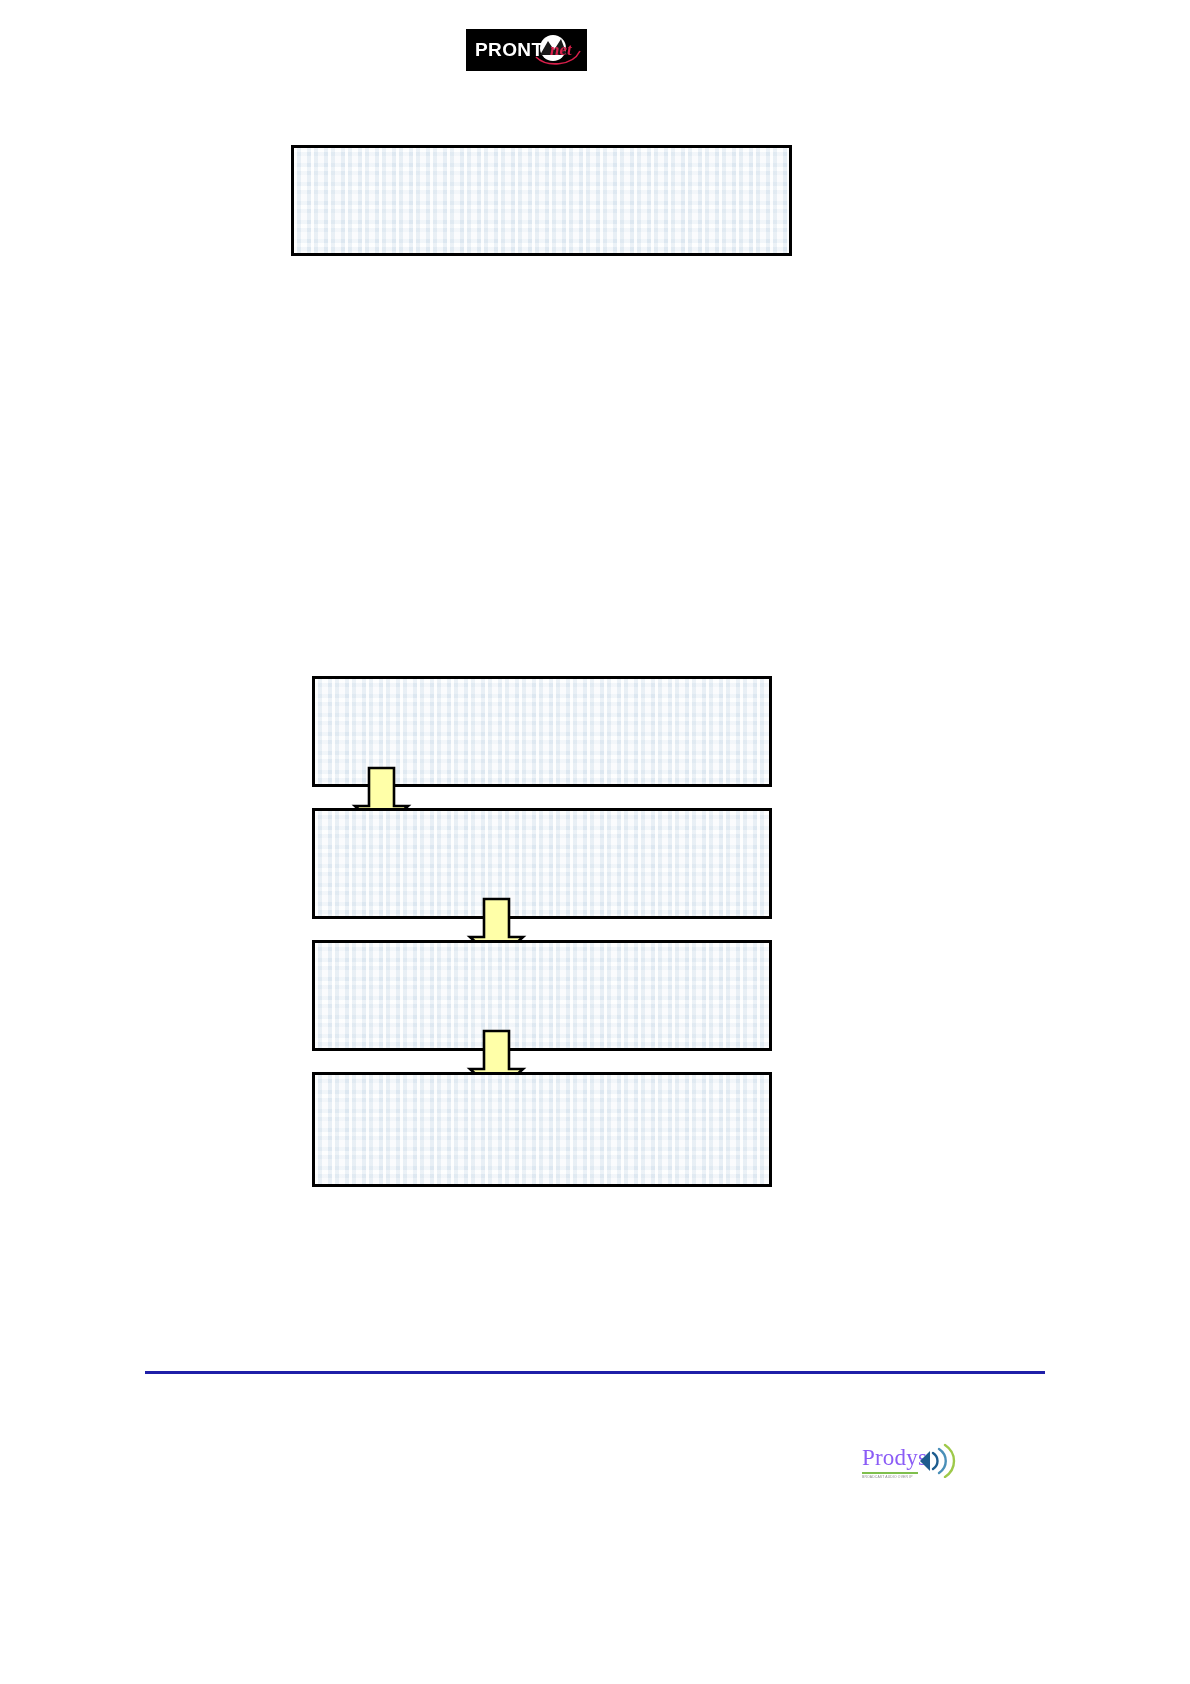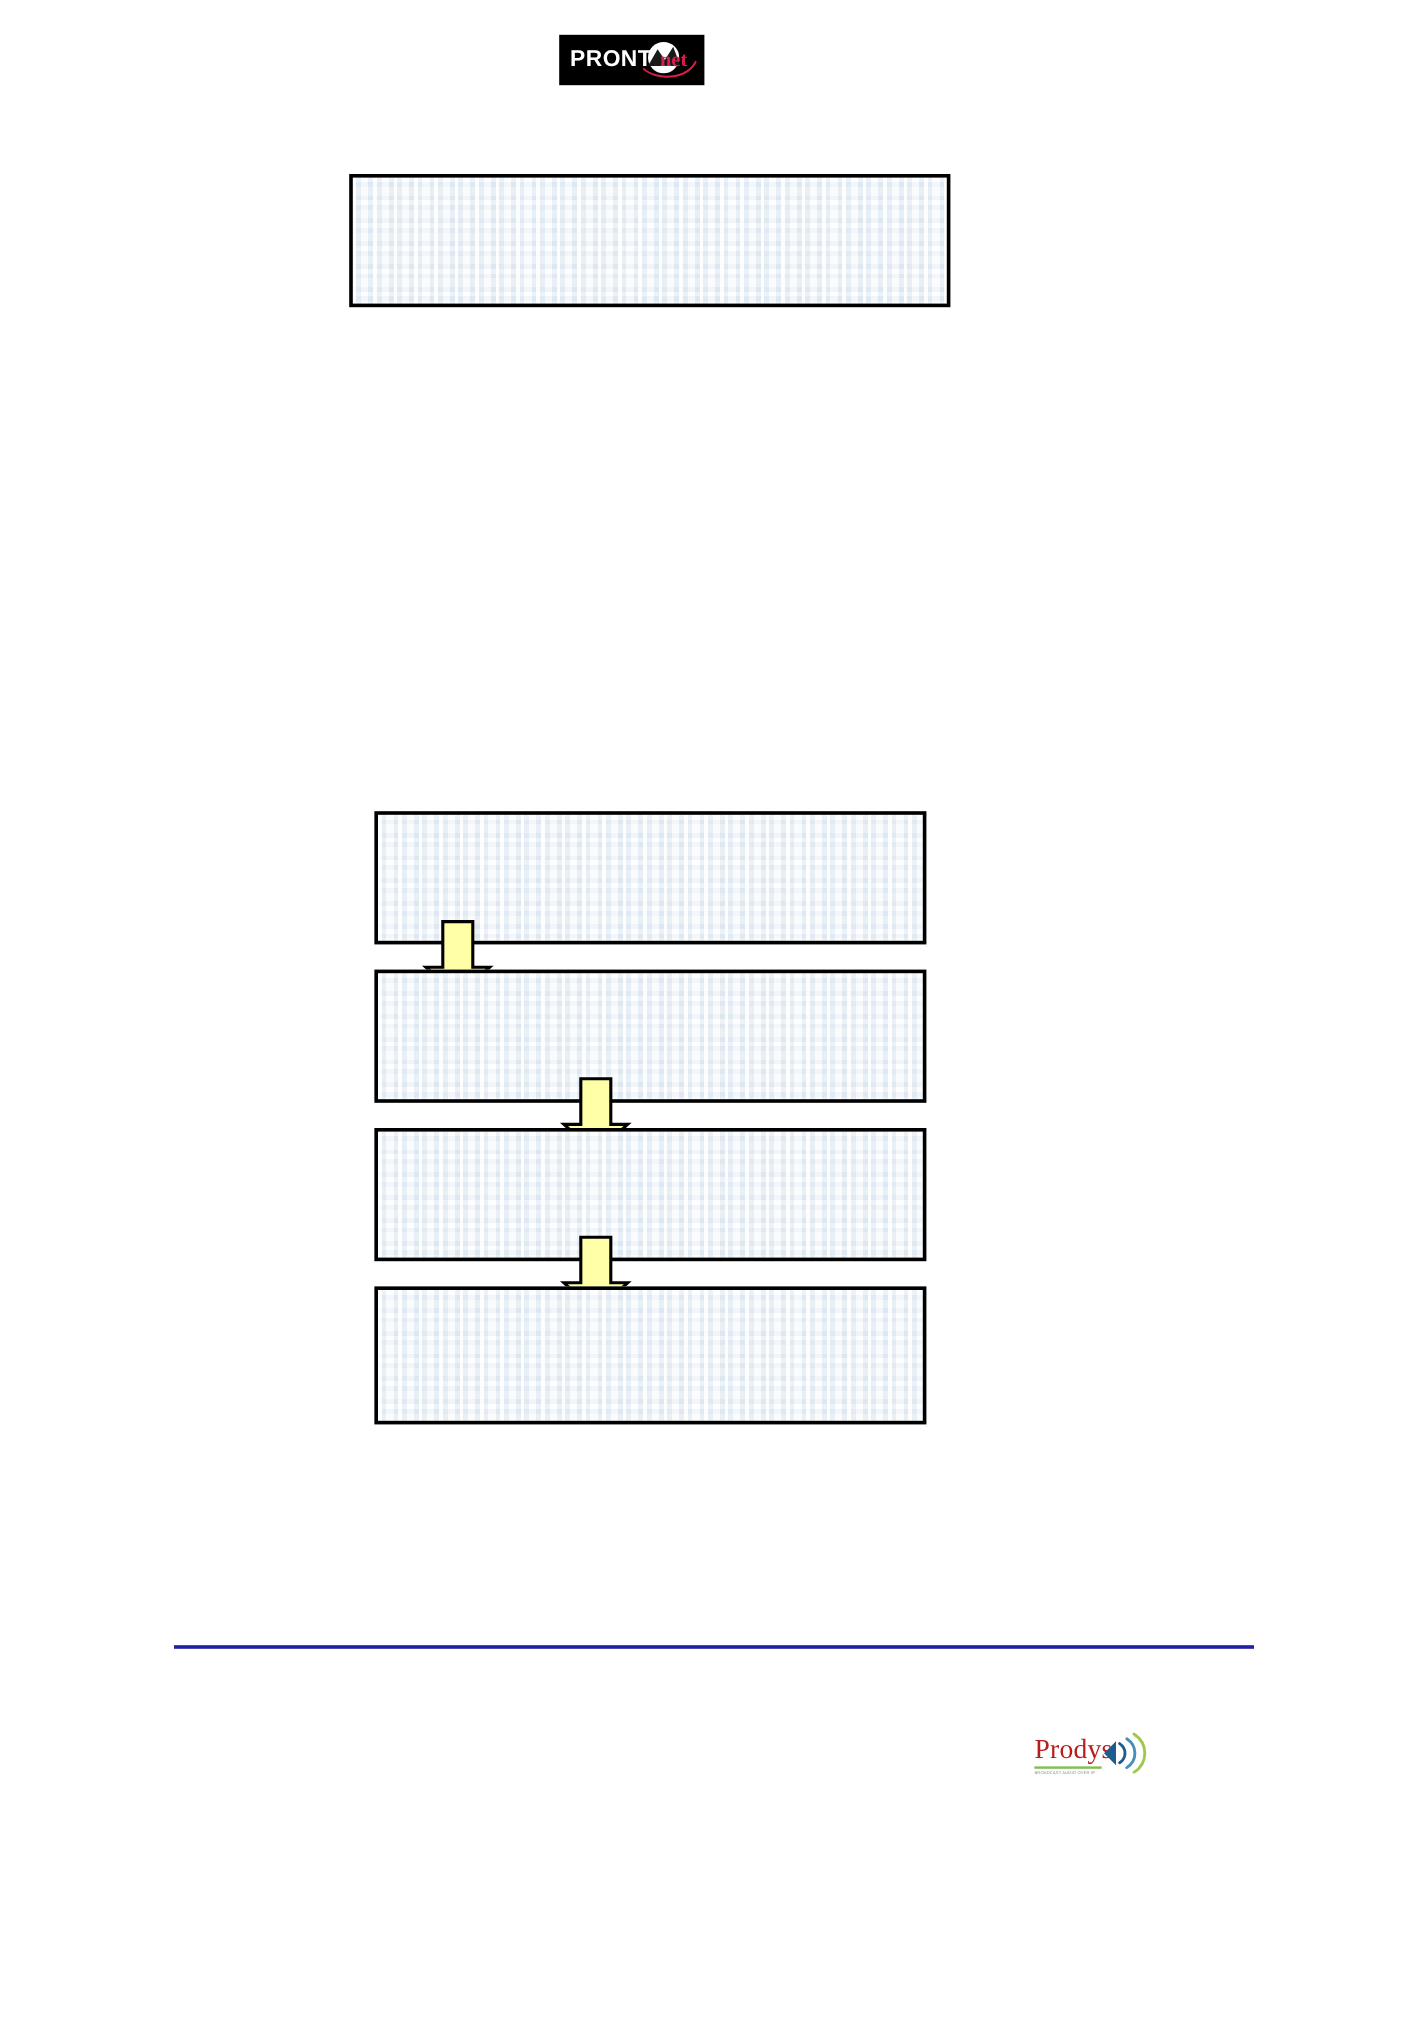--- a/index.html
+++ b/index.html
@@ -50,20 +50,21 @@
     left: 68px;
     top: 4px;
     width: 48px;
     height: 34px;
   }
   .brand-logo .brand-net {
     position: absolute;
     left: 84px;
     top: 12px;
     font-family: "Liberation Serif", serif;
+    font-style: italic;
     font-size: 17px;
     font-weight: 700;
     color: #d81e4a;
     line-height: 18px;
   }
 
   
   .doc-box {
     position: absolute;
     border: 3px solid #000000;
@@ -117,21 +118,21 @@
     width: 94px;
     height: 46px;
   }
   .prodys-logo .prodys-word {
     position: absolute;
     left: 0px;
     top: 2px;
     font-family: "Liberation Serif", serif;
     font-size: 23px;
     font-weight: 400;
-    color: #b91c1c;
+    color: #8b5cf6;
     letter-spacing: 0.2px;
     line-height: 24px;
   }
   .prodys-logo .prodys-underline {
     position: absolute;
     left: 0px;
     top: 28px;
     width: 56px;
     height: 2px;
     background: #7fbf4d;

